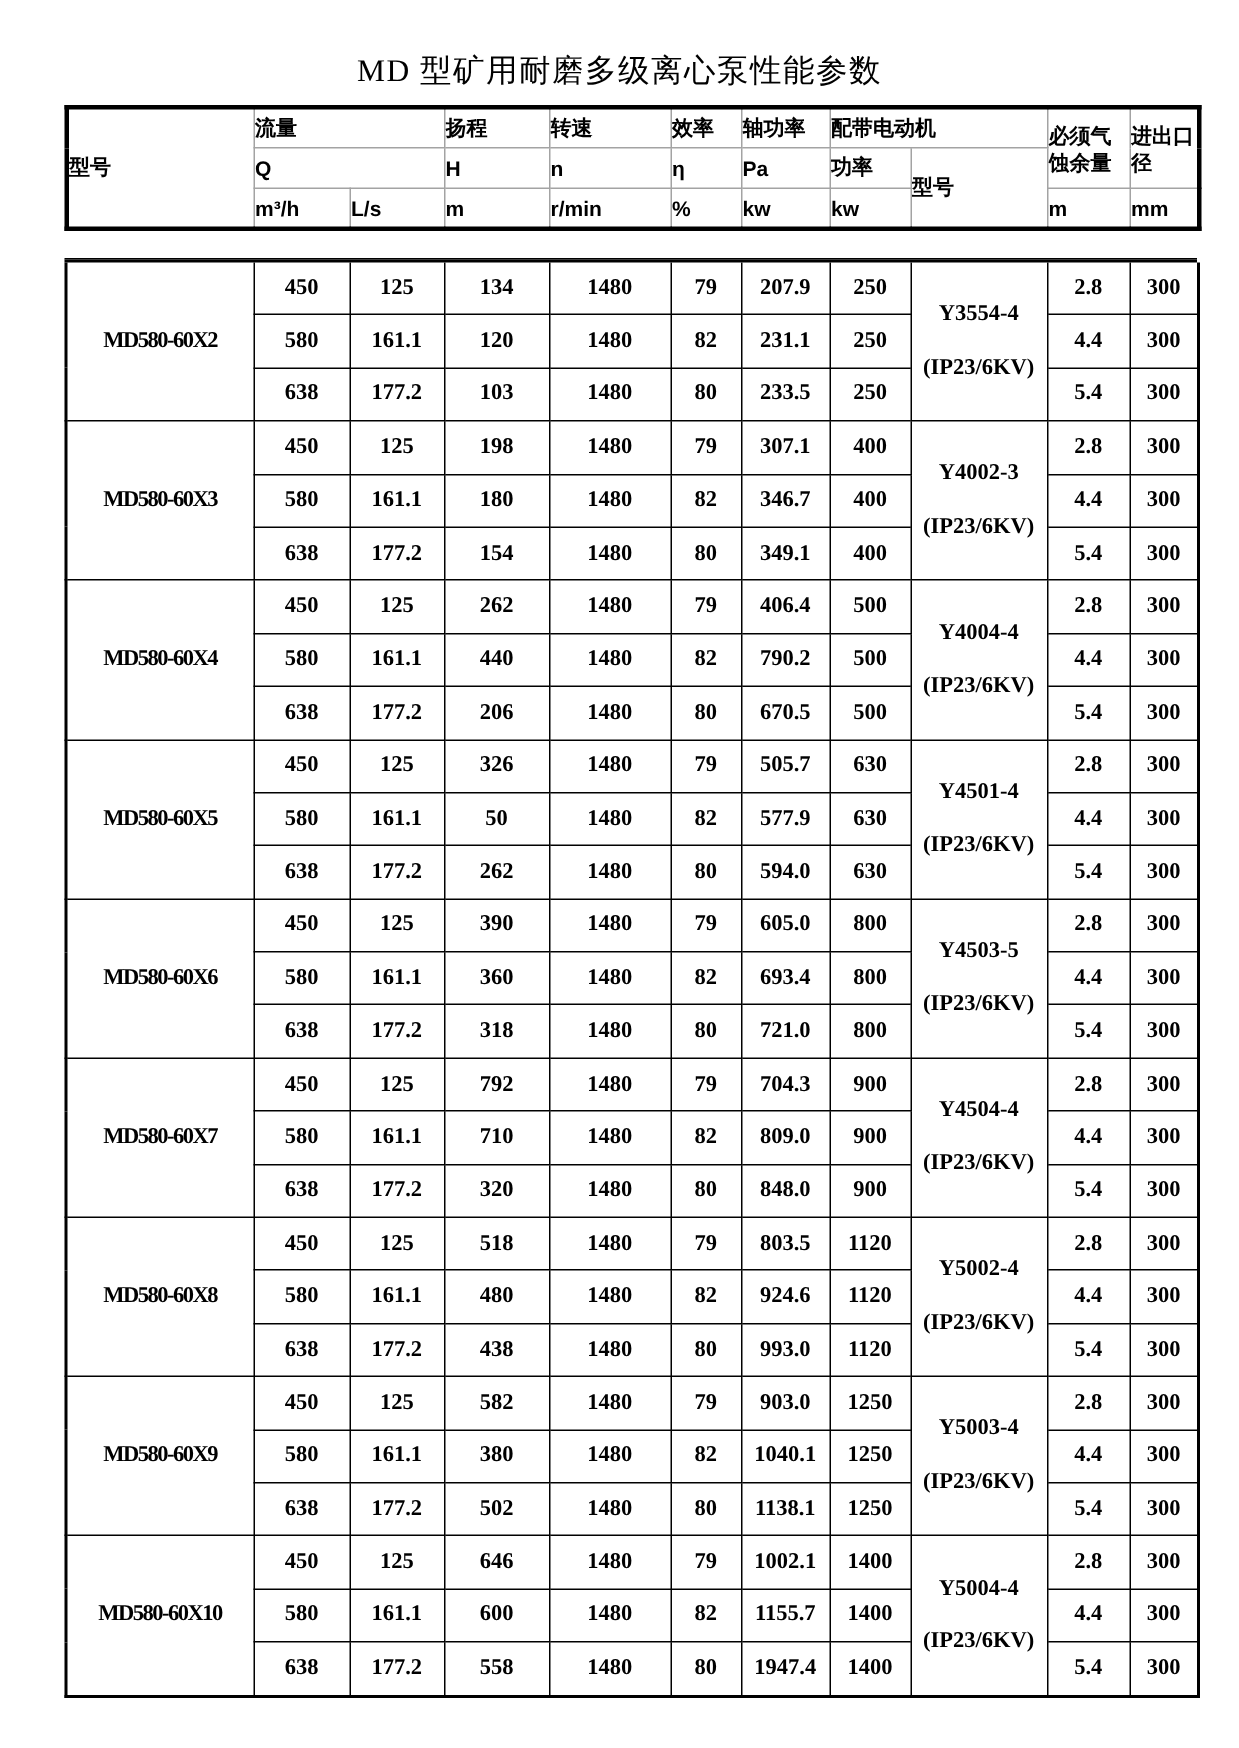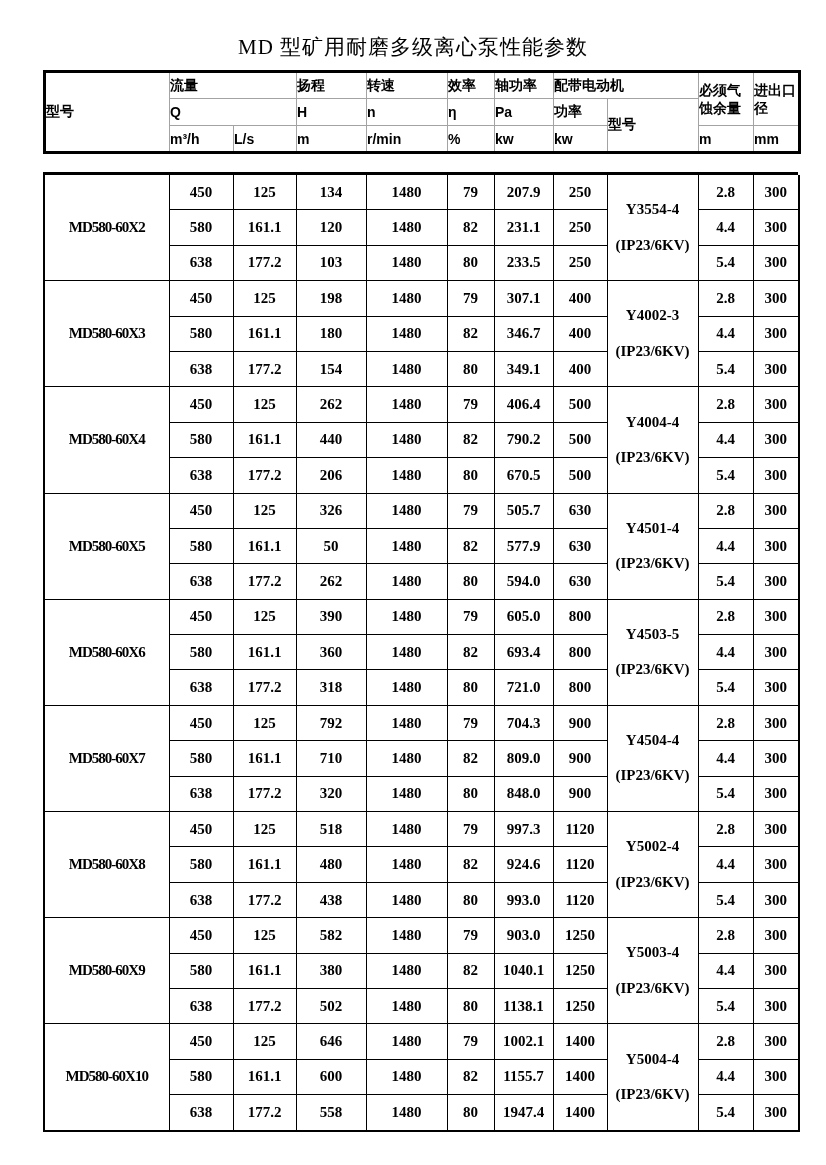--- a/index.html
+++ b/index.html
@@ -346,21 +346,21 @@
             <td>5.4</td>
             <td>300</td>
           </tr>
           <tr>
             <td rowspan="3" class="model-cell">MD580-60X8</td>
             <td>450</td>
             <td>125</td>
             <td>518</td>
             <td>1480</td>
             <td>79</td>
-            <td>997.3</td>
+            <td>803.5</td>
             <td>1120</td>
             <td rowspan="3" class="motor-cell">
               <div>Y5002-4</div>
               <div>(IP23/6KV)</div>
             </td>
             <td>2.8</td>
             <td>300</td>
           </tr>
           <tr>
             <td>580</td>

